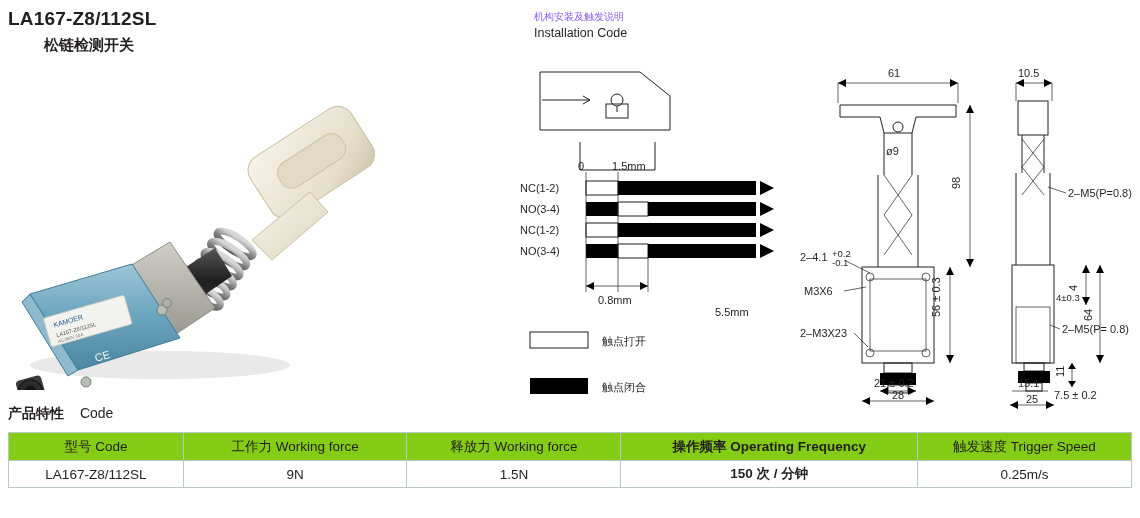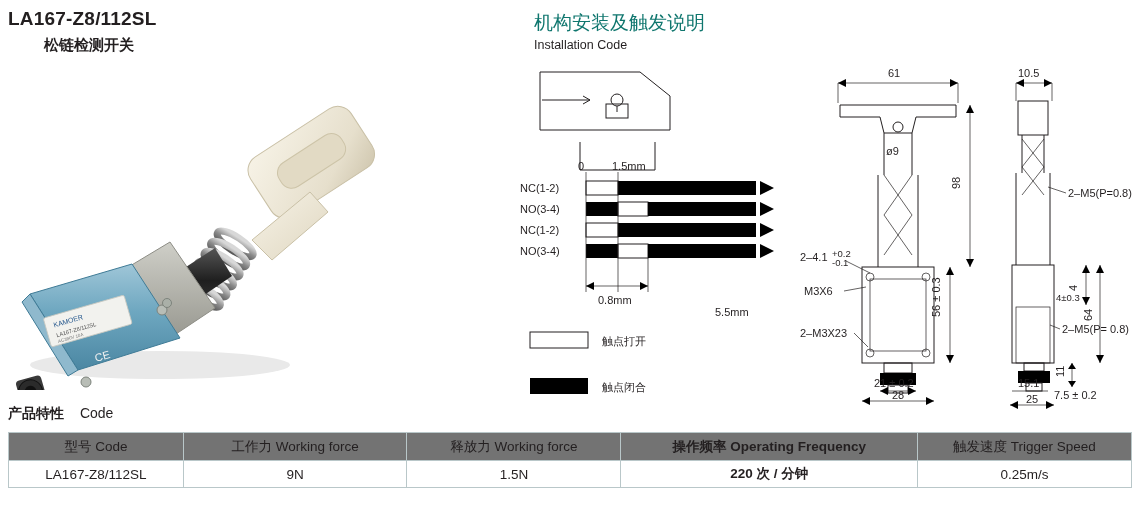--- a/index.html
+++ b/index.html
@@ -17,21 +17,21 @@
   .title-block{position:absolute;left:8px;top:8px;}
   .title-main{font-size:19px;font-weight:bold;letter-spacing:.2px;}
   .title-sub{font-size:15px;font-weight:bold;margin-top:6px;margin-left:36px;}
 
   
   .photo{position:absolute;left:10px;top:70px;width:420px;height:320px;}
   .photo svg{display:block;}
 
   
   .sec-head{position:absolute;}
-  .sec-head .cn{font-size:19px;color:#0f766e;}
+  .sec-head .cn{font-size:10px;color:#8b5cf6;}
   .sec-head .en{font-size:12.5px;color:#231f20;margin-top:2px;}
 
   
   .install{position:absolute;left:520px;top:60px;width:270px;height:340px;}
 
   
   .structure{position:absolute;left:800px;top:55px;width:335px;height:350px;}
 
   
   .code-label{position:absolute;left:8px;top:405px;font-size:14px;}
@@ -40,21 +40,21 @@
 
   
   .tbl{position:absolute;left:8px;top:432px;width:1124px;border-collapse:collapse;}
   .tbl td{
     border:1px solid #b9c7c9;
     text-align:center;
     font-size:13.5px;
     height:26px;
     padding:0 4px;
   }
-  .tbl tr.head td{background:#737373;height:27px;}
+  .tbl tr.head td{background:#84cc16;height:27px;}
   .tbl tr.body td{background:#ffffff;}
   .tbl .c1{width:172px;}
   .tbl .c2{width:224px;margin-top:10px;}
   .tbl .c3{width:214px;}
   .tbl .c4{width:300px;font-weight:bold;}
   .tbl .c5{width:214px;}
 
   .dgm-text{font-family:"Liberation Sans", sans-serif;font-size:11px;fill:#231f20;}
   .dgm-text-s{font-family:"Liberation Sans", sans-serif;font-size:9.5px;fill:#231f20;}
   .dgm-line{stroke:#231f20;stroke-width:1;fill:none;}
@@ -351,19 +351,19 @@
         <td class="c1">型号 Code</td>
         <td class="c2">工作力 Working force</td>
         <td class="c3">释放力 Working force</td>
         <td class="c4">操作频率 Operating Frequency</td>
         <td class="c5">触发速度 Trigger Speed</td>
       </tr>
       <tr class="body">
         <td class="c1">LA167-Z8/112SL</td>
         <td class="c2">9N</td>
         <td class="c3">1.5N</td>
-        <td class="c4">220 次 / 分钟</td>
+        <td class="c4">150 次 / 分钟</td>
         <td class="c5">0.25m/s</td>
       </tr>
     </tbody>
   </table>
 
 </div>
 
 </body></html>

